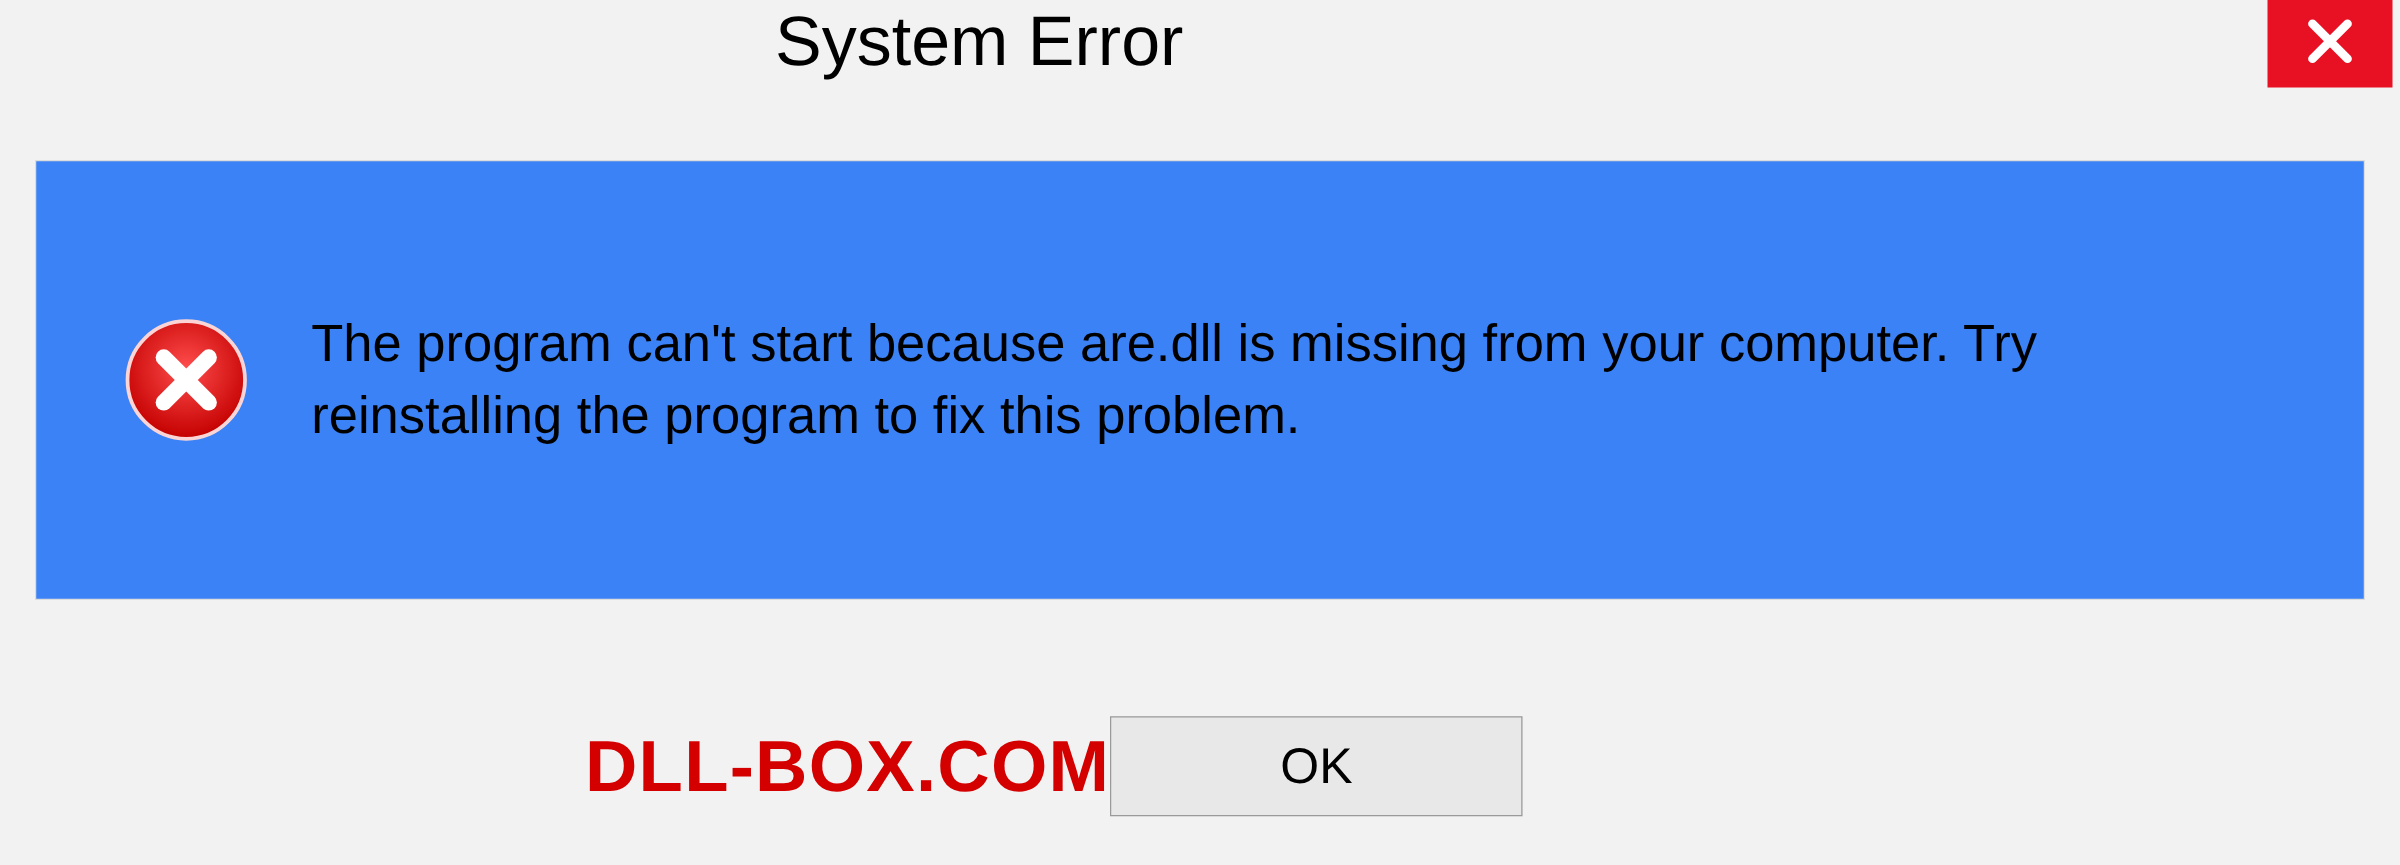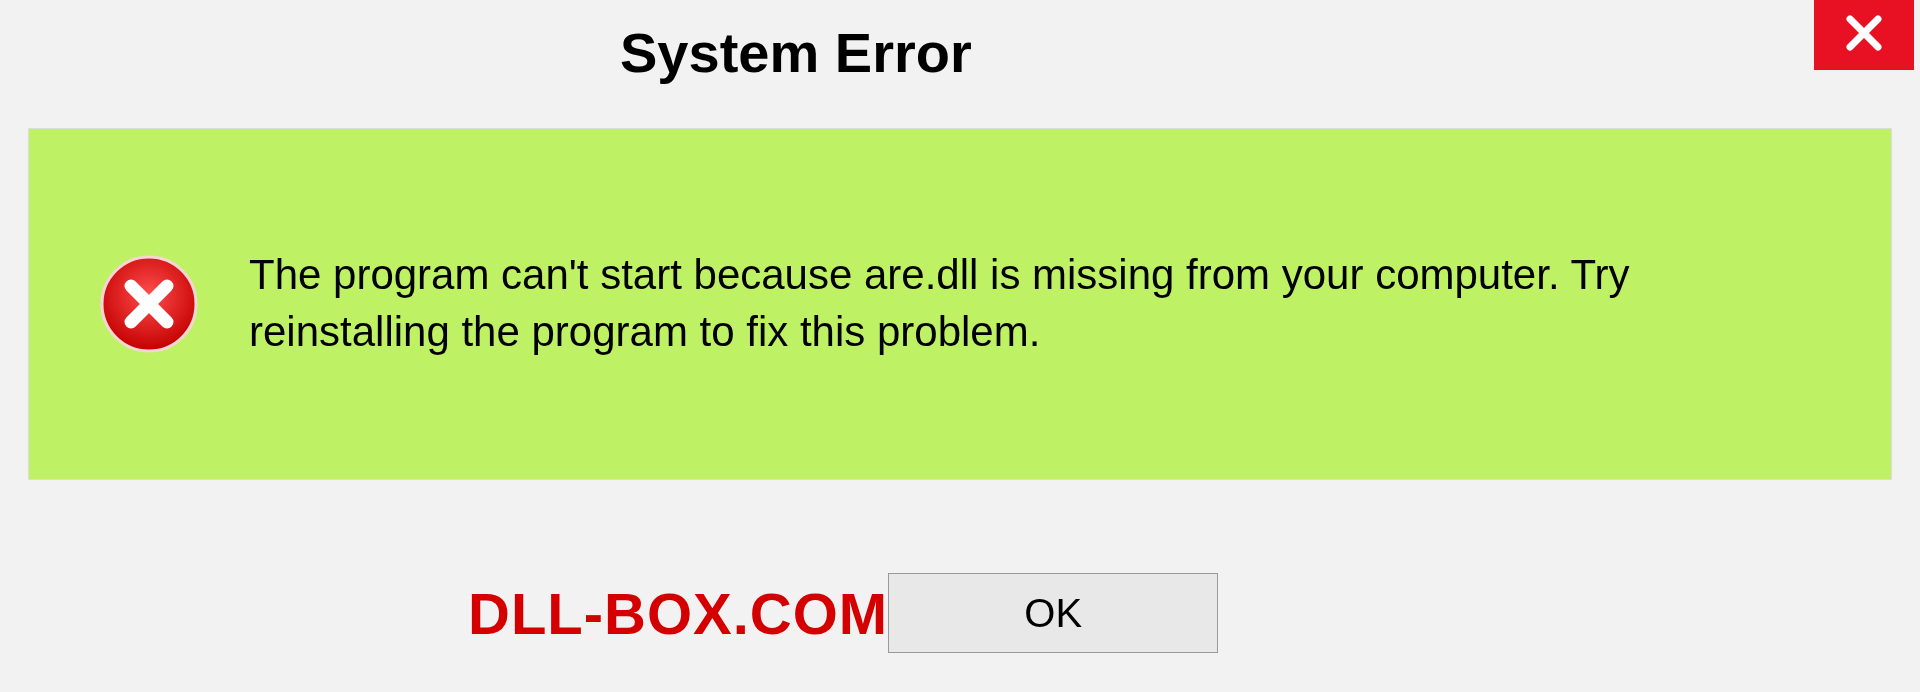--- a/index.html
+++ b/index.html
@@ -17,41 +17,40 @@
     }
     .title-bar {
       display: flex;
       align-items: flex-start;
       justify-content: space-between;
       padding: 0;
       height: 100px;
     }
     .title-text {
       font-size: 56px;
-      font-weight: 700;
+      font-weight: 400;
       color: #000;
       margin-left: 620px;
-      margin-top: 20px;
     }
     .close-button {
       background: #e81123;
       width: 100px;
       height: 70px;
       display: flex;
       align-items: center;
       justify-content: center;
       cursor: pointer;
       margin-right: 6px;
     }
     .close-button svg {
       width: 40px;
       height: 40px;
     }
     .content-box {
-      background: #bef264;
+      background: #3b82f6;
       border: 1px solid #dcdcdc;
       margin: 28px 28px 0 28px;
       height: 352px;
       padding: 30px 60px;
       display: flex;
       align-items: center;
     }
     .error-icon-wrap {
       width: 120px;
       flex-shrink: 0;

